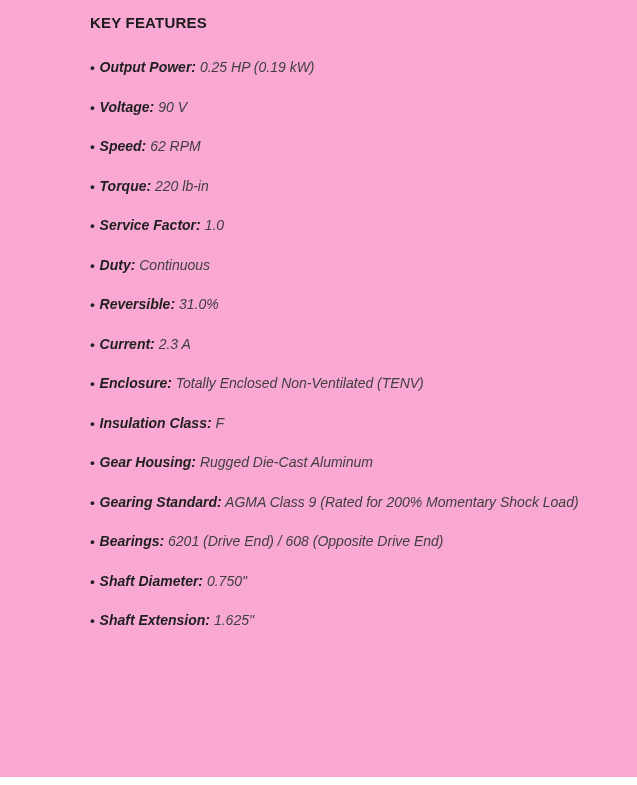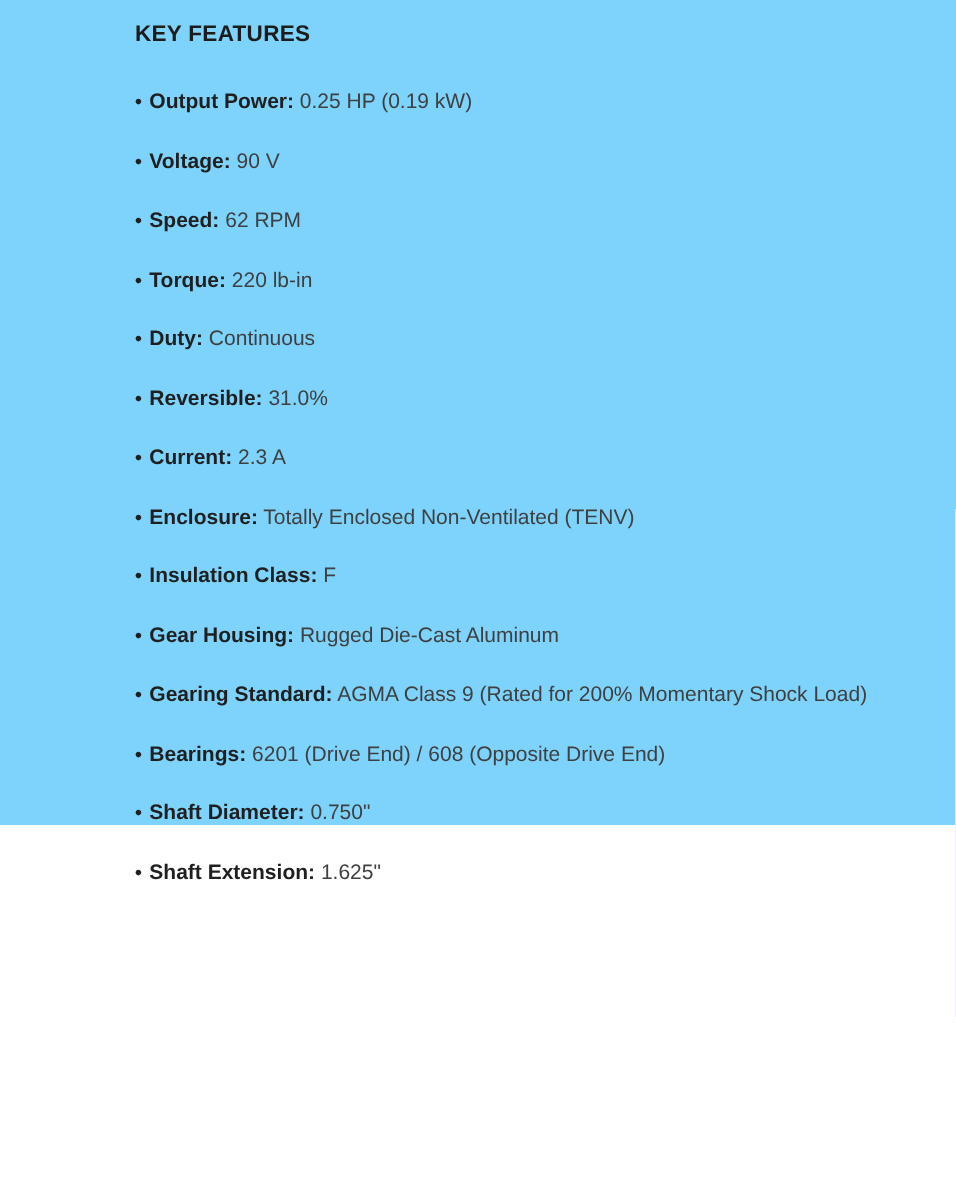--- a/index.html
+++ b/index.html
@@ -7,43 +7,44 @@
     padding: 0;
     background: #ffffff;
     width: 637px;
     height: 785px;
     overflow: hidden;
     font-family: "Liberation Sans", sans-serif;
   }
   .page {
     box-sizing: border-box;
     width: 637px;
-    height: 550px;
+    height: 777px;
     padding: 13px 20px 0 90px;
-    background: #7dd3fc;
+    background: #f9a8d4;
   }
   .section-title {
     margin: 0 0 26px 0;
     font-size: 15px;
     line-height: 19px;
     font-weight: 700;
     color: #1c1c1c;
     letter-spacing: 0.2px;
   }
   ul.features {
     list-style: none;
     margin: 0;
     padding: 0;
   }
   li.feature-item {
     margin: 0 0 20px 0;
     font-size: 14px;
     line-height: 18.5px;
     color: #3f3f3f;
     white-space: nowrap;
+    font-style: italic;
   }
   li.feature-item:last-child {
     margin-bottom: 0;
   }
   .bullet {
     color: #1f1f1f;
     font-weight: 700;
     margin-right: 5px;
     font-size: 13px;
   }
@@ -59,20 +60,21 @@
 </head>
 <body>
 
 <div class="page">
   <h2 class="section-title">KEY FEATURES</h2>
   <ul class="features">
       <li class="feature-item"><span class="bullet">•</span><span class="label">Output Power:</span> <span class="value">0.25 HP (0.19 kW)</span></li>
       <li class="feature-item"><span class="bullet">•</span><span class="label">Voltage:</span> <span class="value">90 V</span></li>
       <li class="feature-item"><span class="bullet">•</span><span class="label">Speed:</span> <span class="value">62 RPM</span></li>
       <li class="feature-item"><span class="bullet">•</span><span class="label">Torque:</span> <span class="value">220 lb-in</span></li>
+      <li class="feature-item"><span class="bullet">•</span><span class="label">Service Factor:</span> <span class="value">1.0</span></li>
       <li class="feature-item"><span class="bullet">•</span><span class="label">Duty:</span> <span class="value">Continuous</span></li>
       <li class="feature-item"><span class="bullet">•</span><span class="label">Reversible:</span> <span class="value">31.0%</span></li>
       <li class="feature-item"><span class="bullet">•</span><span class="label">Current:</span> <span class="value">2.3 A</span></li>
       <li class="feature-item"><span class="bullet">•</span><span class="label">Enclosure:</span> <span class="value">Totally Enclosed Non-Ventilated (TENV)</span></li>
       <li class="feature-item"><span class="bullet">•</span><span class="label">Insulation Class:</span> <span class="value">F</span></li>
       <li class="feature-item"><span class="bullet">•</span><span class="label">Gear Housing:</span> <span class="value">Rugged Die-Cast Aluminum</span></li>
       <li class="feature-item"><span class="bullet">•</span><span class="label">Gearing Standard:</span> <span class="value">AGMA Class 9 (Rated for 200% Momentary Shock Load)</span></li>
       <li class="feature-item"><span class="bullet">•</span><span class="label">Bearings:</span> <span class="value">6201 (Drive End) / 608 (Opposite Drive End)</span></li>
       <li class="feature-item"><span class="bullet">•</span><span class="label">Shaft Diameter:</span> <span class="value">0.750"</span></li>
       <li class="feature-item"><span class="bullet">•</span><span class="label">Shaft Extension:</span> <span class="value">1.625"</span></li>

